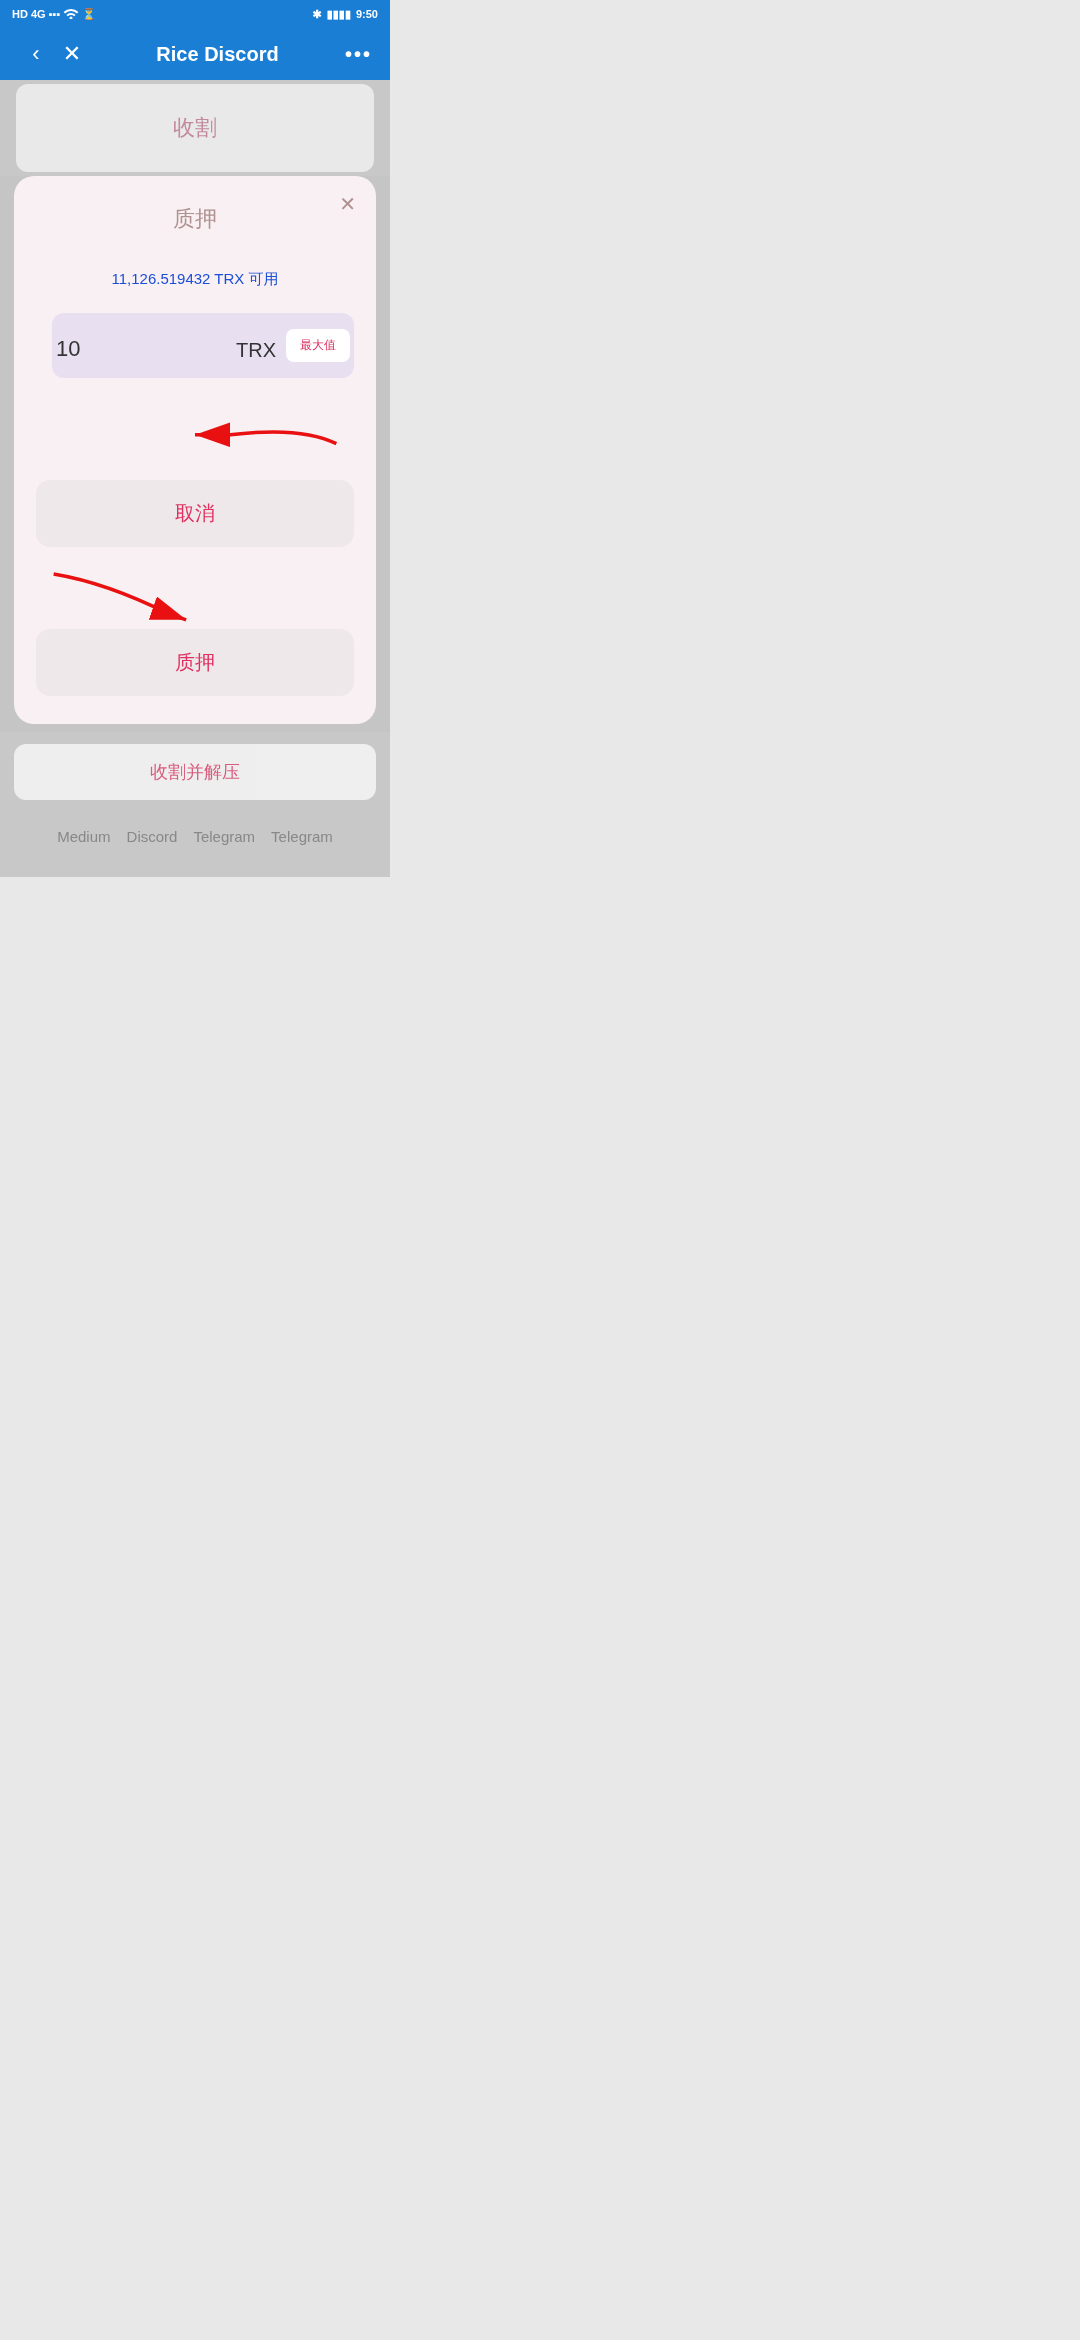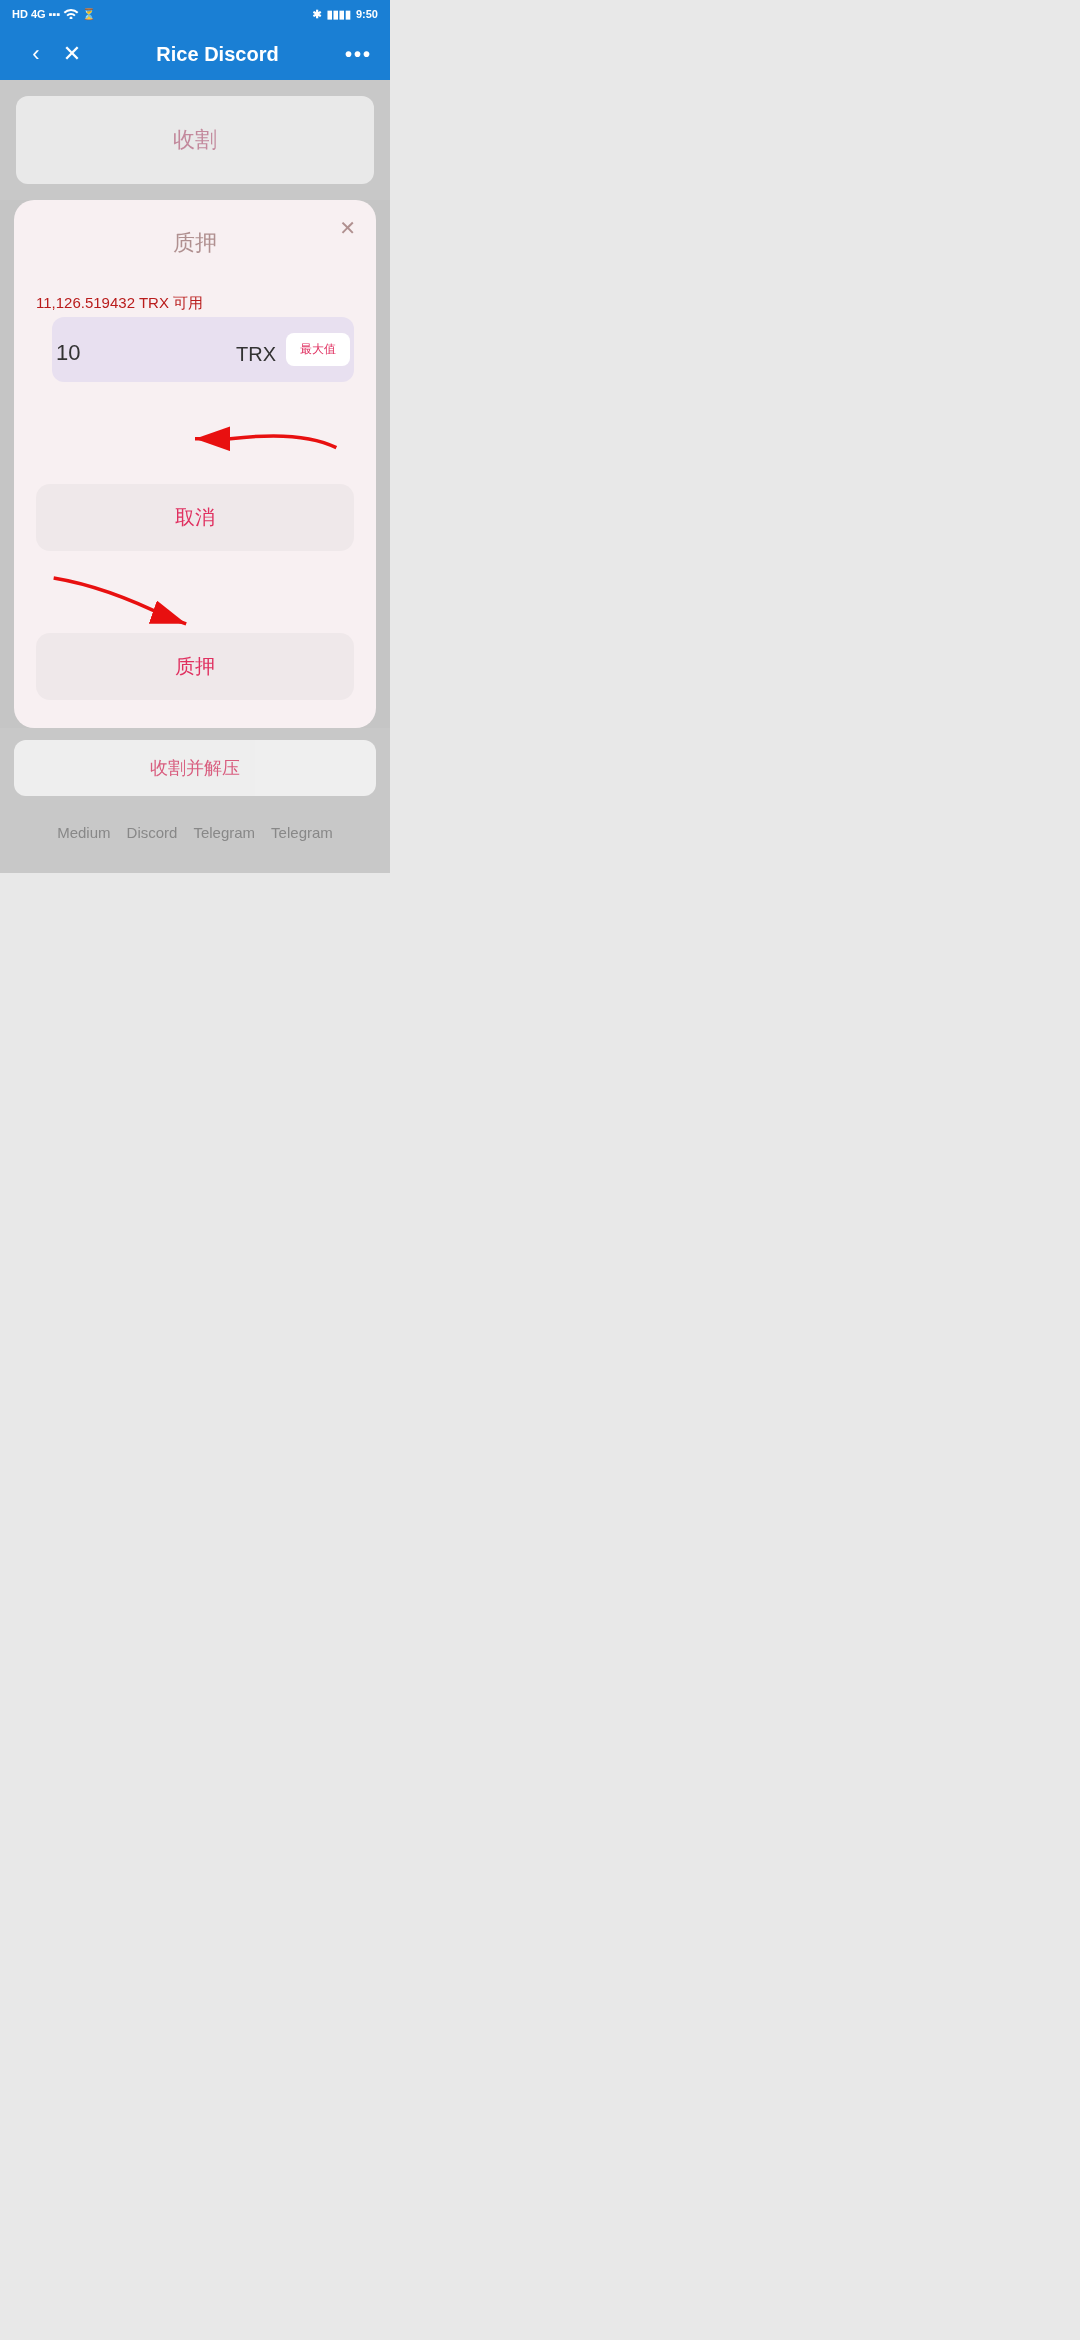--- a/index.html
+++ b/index.html
@@ -55,21 +55,21 @@
     .header-dots {
       color: white;
       font-size: 20px;
       font-weight: 700;
       letter-spacing: 2px;
     }
 
     
     .bg-content {
       background: #c8c8c8;
-      height: 120px;
+      height: 96px;
       display: flex;
       align-items: center;
       justify-content: center;
       padding: 16px;
     }
     .bg-card {
       background: white;
       border-radius: 12px;
       width: 100%;
       height: 88px;
@@ -116,23 +116,24 @@
 
     .modal-title {
       text-align: center;
       color: #b09090;
       font-size: 22px;
       font-weight: 400;
       margin-bottom: 36px;
     }
 
     .available-text {
-      color: #b91c1c;
+      text-align: center;
+      color: #1d4ed8;
       font-size: 15px;
-      margin-bottom: 4px;
+      margin-bottom: 24px;
     }
 
     
     .input-container {
       background: #e8e0f0;
       border-radius: 12px;
       padding: 16px 4px;
       display: flex;
       align-items: flex-end;
       margin-bottom: 28px;
@@ -298,21 +299,21 @@
           <polygon points="0 0, 10 3.5, 0 7" fill="#e81010"></polygon>
         </marker>
       </defs>
       <path d="M 20 10 Q 80 20 150 55 L 170 62" stroke="#e81010" stroke-width="4" fill="none" marker-end="url(#arrowhead2)"></path>
     </svg>
 
     
     <button class="pledge-btn">质押</button>
   </div>
 
-  <div class="bottom-content" style="width:100%; margin-top:0;">
+  <div class="bottom-content" style="width:100%; margin-top:8px;">
     <div class="harvest-card">
       <span class="harvest-card-text">收割并解压</span>
     </div>
     <div class="footer-links">
       <span class="footer-link">Medium</span>
       <span class="footer-link">Discord</span>
       <span class="footer-link">Telegram</span>
       <span class="footer-link">Telegram</span>
     </div>
   </div>

